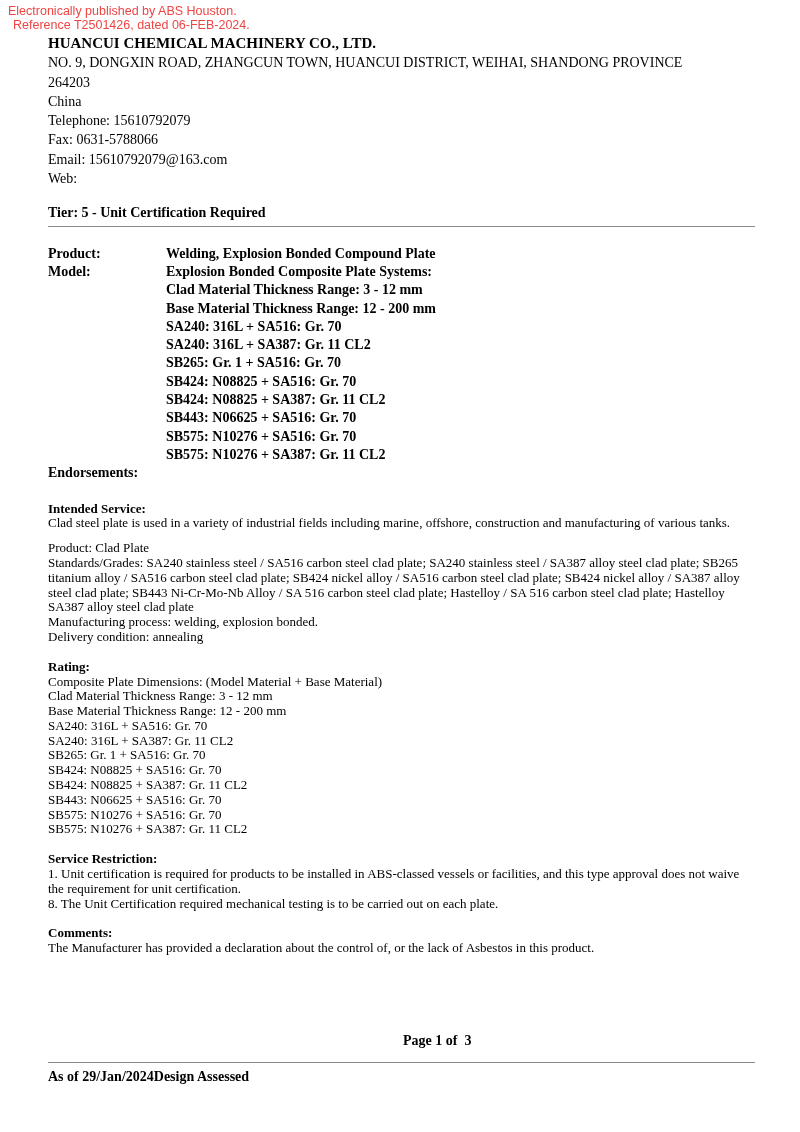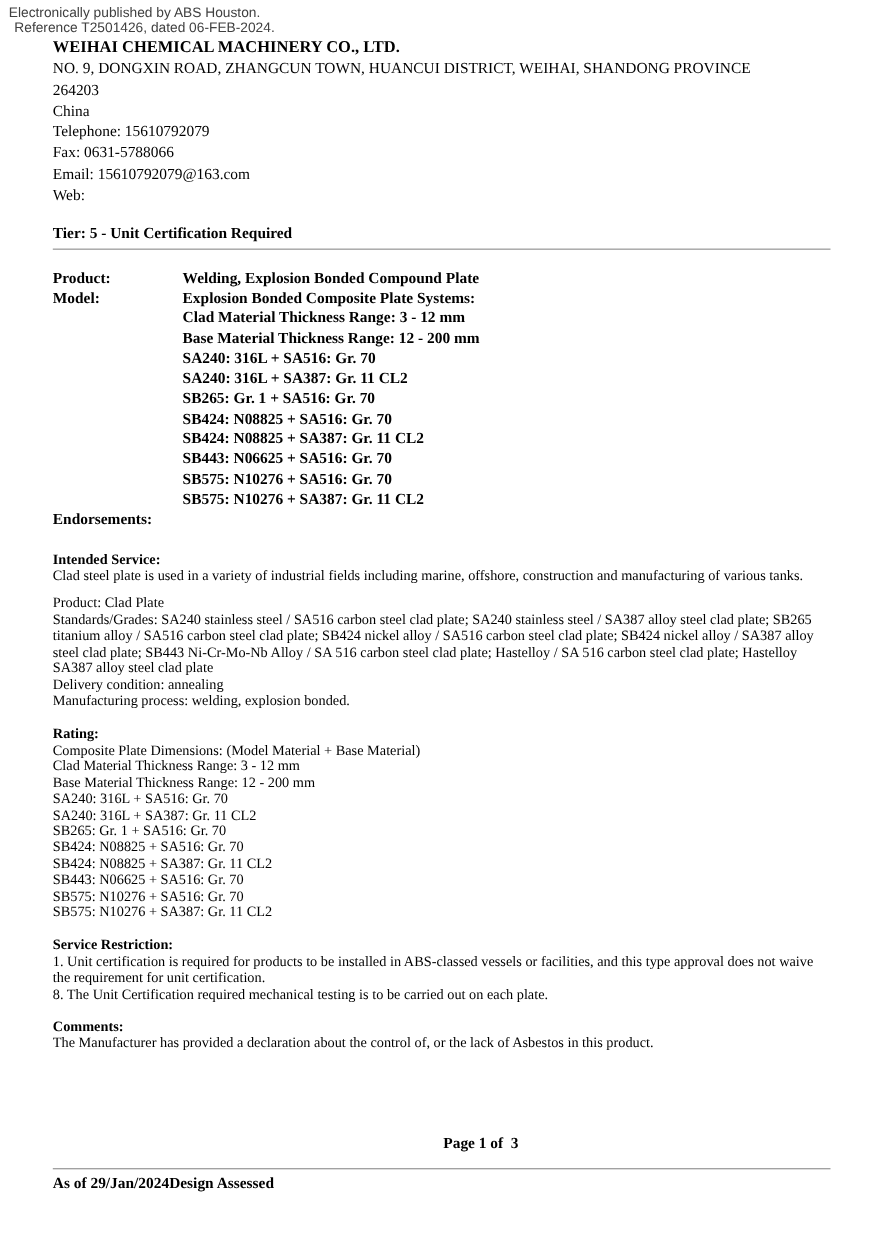--- a/index.html
+++ b/index.html
@@ -84,28 +84,28 @@
     font-size: 14px;
     font-weight: bold;
     white-space: pre;
   }
 </style>
 </head>
 <body>
 
 <div class="page">
 
-  <div class="watermark" style="color: #404040;">
+  <div class="watermark" style="color: #ef4444;">
     <div>Electronically published by ABS Houston.</div>
     <div class="wm2">Reference T2501426, dated 06-FEB-2024.</div>
   </div>
 
   <div class="content">
 
-    <div class="company">WEIHAI CHEMICAL MACHINERY CO., LTD.</div>
+    <div class="company">HUANCUI CHEMICAL MACHINERY CO., LTD.</div>
     <div class="hdr-line">NO. 9, DONGXIN ROAD, ZHANGCUN TOWN, HUANCUI DISTRICT, WEIHAI, SHANDONG PROVINCE</div>
     <div class="hdr-line">264203</div>
     <div class="hdr-line">China</div>
     <div class="hdr-line">Telephone: 15610792079</div>
     <div class="hdr-line">Fax: 0631-5788066</div>
     <div class="hdr-line">Email: 15610792079@163.com</div>
     <div class="hdr-line">Web:</div>
     <div class="hdr-line tier">Tier: 5 - Unit Certification Required</div>
 
     <hr class="rule">
@@ -133,22 +133,22 @@
 
     <div class="section sec-intended">
       <div class="heading">Intended Service:</div>
       <div>Clad steel plate is used in a variety of industrial fields including marine, offshore, construction and manufacturing of various tanks.</div>
     </div>
 
     <div class="section sec-description">
       <div>
           <div>Product: Clad Plate</div>
           <div>Standards/Grades: SA240 stainless steel / SA516 carbon steel clad plate; SA240 stainless steel / SA387 alloy steel clad plate; SB265 titanium alloy / SA516 carbon steel clad plate; SB424 nickel alloy / SA516 carbon steel clad plate; SB424 nickel alloy / SA387 alloy steel clad plate; SB443 Ni-Cr-Mo-Nb Alloy / SA 516 carbon steel clad plate; Hastelloy / SA 516 carbon steel clad plate; Hastelloy SA387 alloy steel clad plate</div>
+          <div>Manufacturing process: welding, explosion bonded.</div>
           <div>Delivery condition: annealing</div>
-          <div>Manufacturing process: welding, explosion bonded.</div>
         </div>
     </div>
 
     <div class="section">
       <div class="heading">Rating:</div>
       <div>
           <div>Composite Plate Dimensions: (Model Material + Base Material)</div>
           <div>Clad Material Thickness Range: 3 - 12 mm</div>
           <div>Base Material Thickness Range: 12 - 200 mm</div>
           <div>SA240: 316L + SA516: Gr. 70</div>

